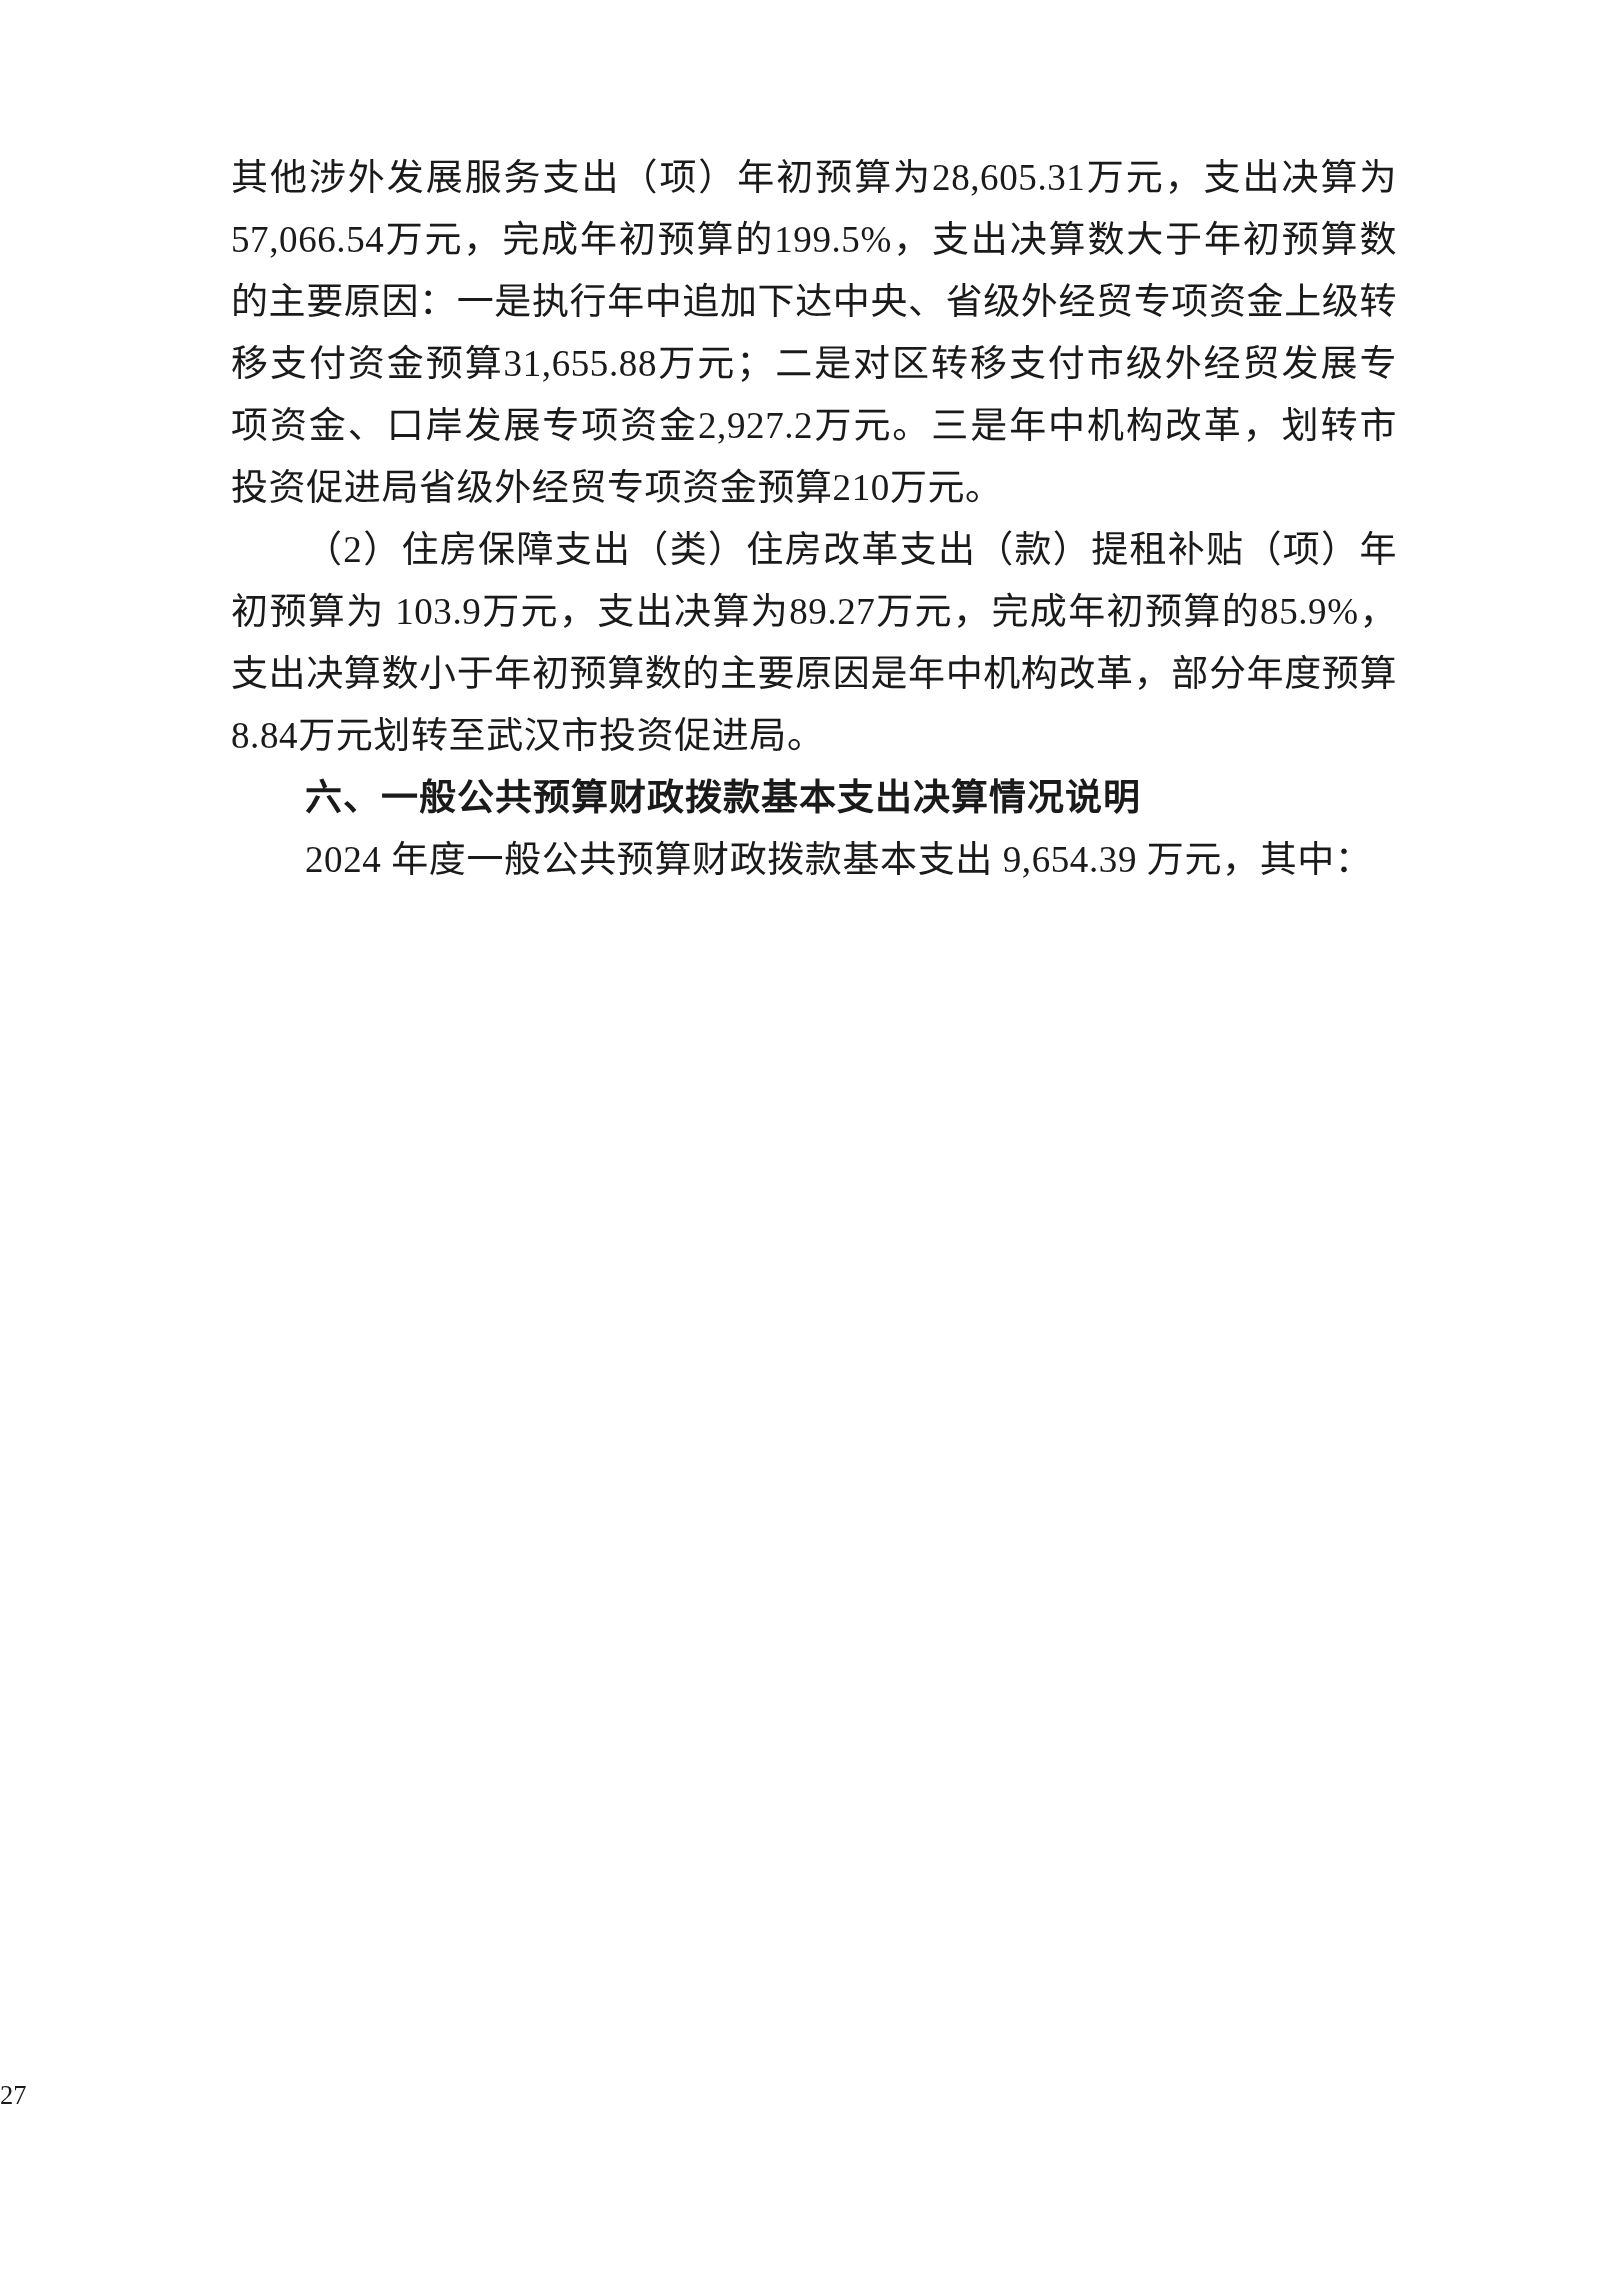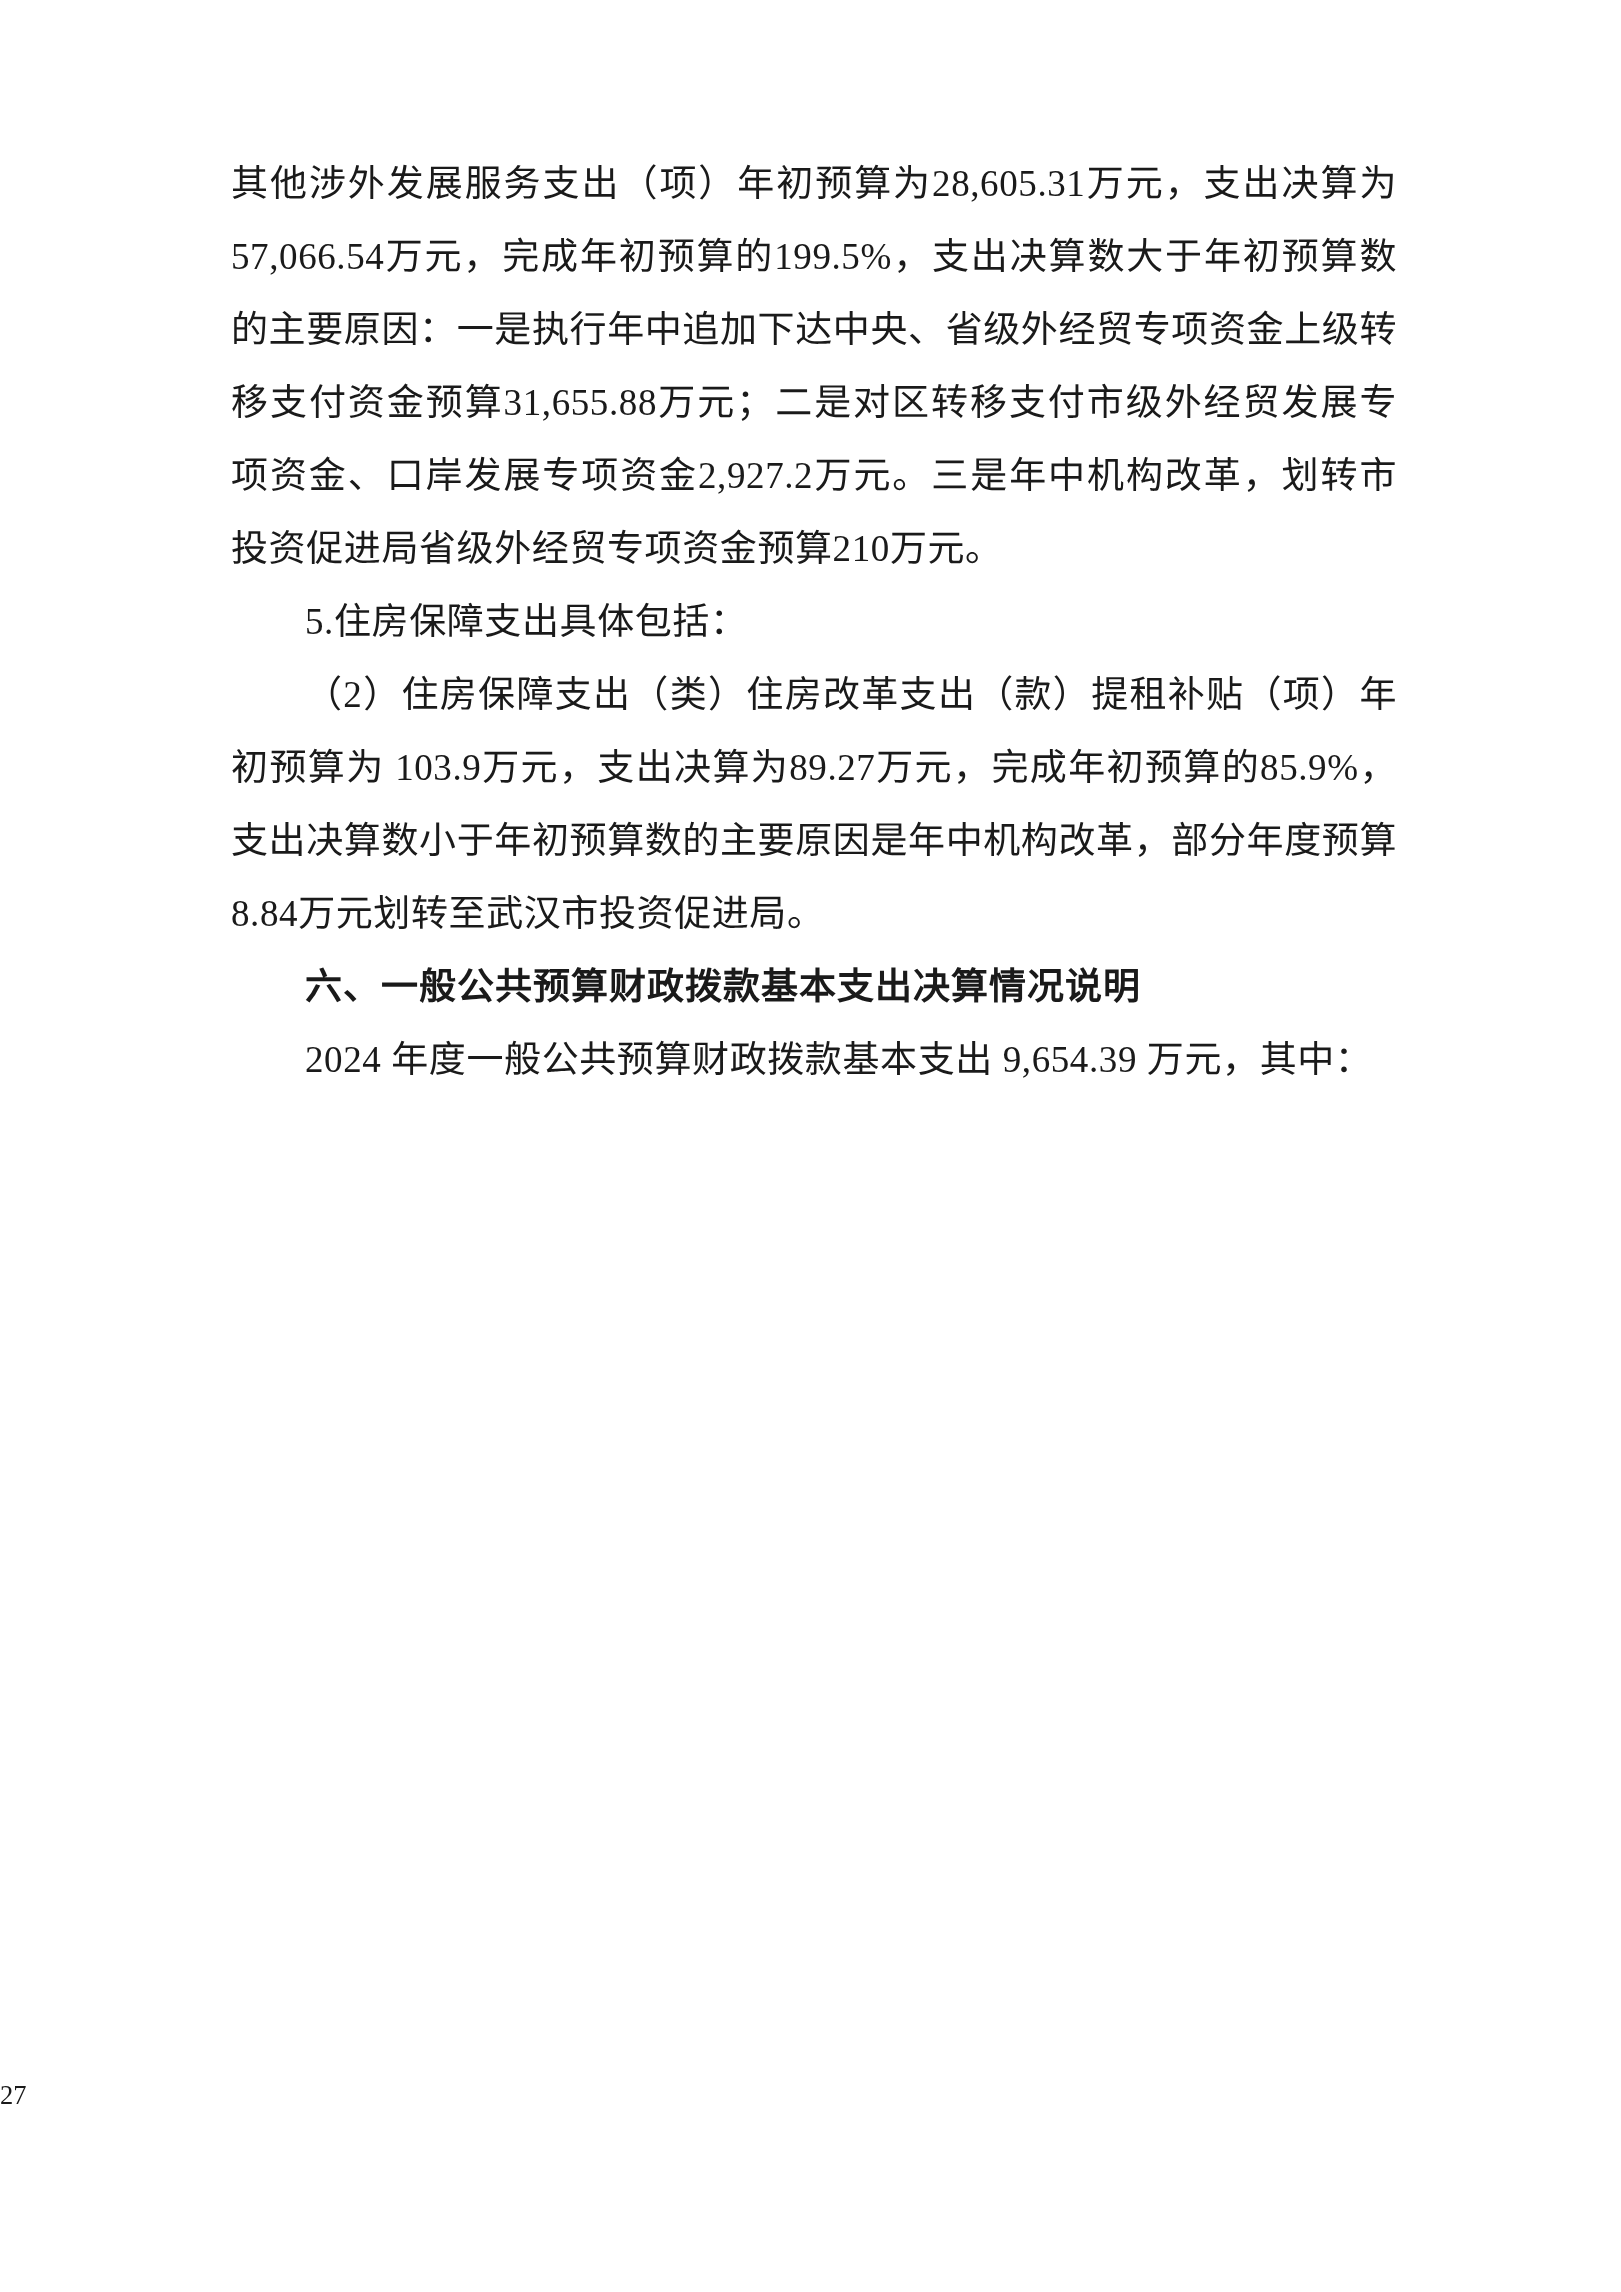--- a/index.html
+++ b/index.html
@@ -18,21 +18,21 @@
   }
   .content {
     position: absolute;
     left: 231px;
     top: 147px;
     width: 1166px;
   }
   .para {
     font-family: "Liberation Serif", "DejaVu Serif", serif;
     font-size: 37px;
-    line-height: 73px;
+    line-height: 62px;
     color: #1a1a1a;
     text-align: justify;
     text-justify: inter-ideograph;
     letter-spacing: 0.6px;
     margin: 0 0 0 0;
     text-indent: 0;
   }
   .para.indent {
     text-indent: 74px;
   }
@@ -53,21 +53,20 @@
   }
 </style>
 </head>
 <body>
 
 <div class="page">
   <div class="content">
 
     <p class="para">其他涉外发展服务支出（项）年初预算为28,605.31万元，支出决算为57,066.54万元，完成年初预算的199.5%，支出决算数大于年初预算数的主要原因：一是执行年中追加下达中央、省级外经贸专项资金上级转移支付资金预算31,655.88万元；二是对区转移支付市级外经贸发展专项资金、口岸发展专项资金2,927.2万元。三是年中机构改革，划转市投资促进局省级外经贸专项资金预算210万元。</p>
 
-    <p class="para indent">5.住房保障支出具体包括：</p>
 
 
     <p class="para indent">（2）住房保障支出（类）住房改革支出（款）提租补贴（项）年初预算为 103.9万元，支出决算为89.27万元，完成年初预算的85.9%，支出决算数小于年初预算数的主要原因是年中机构改革，部分年度预算8.84万元划转至武汉市投资促进局。</p>
 
 
     <p class="para heading">六、一般公共预算财政拨款基本支出决算情况说明</p>
 
     <p class="para indent">2024 年度一般公共预算财政拨款基本支出 9,654.39 万元，其中：</p>
 
   </div>

